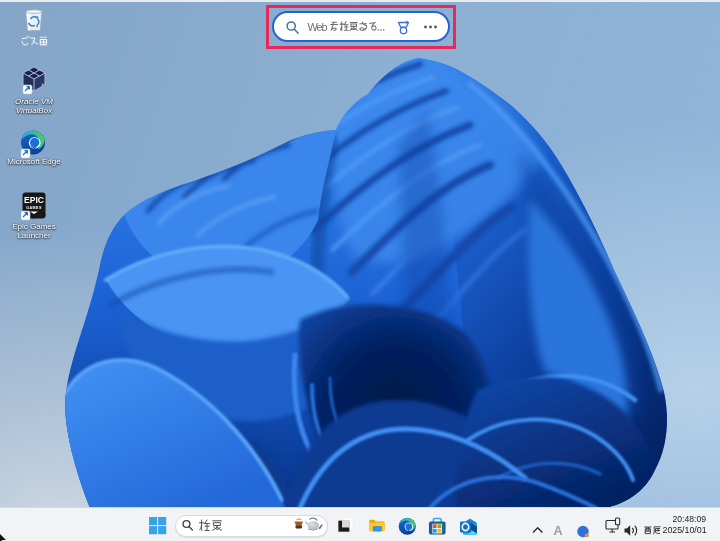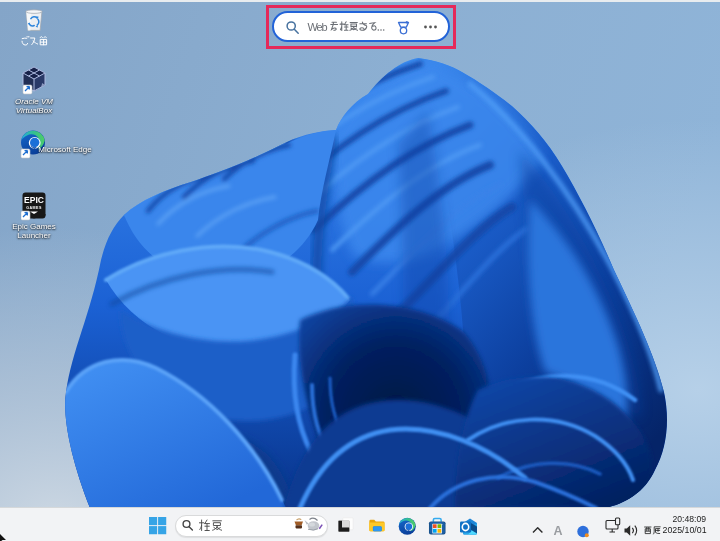--- a/index.html
+++ b/index.html
@@ -190,21 +190,21 @@
 
   <svg style="position:absolute;left:20px;top:130px" width="27" height="29" viewBox="0 0 27 29">
     <circle cx="13" cy="12.5" r="12" fill="url(#teg2)"></circle>
     <path d="M1.2,9.9 A 12,12 0 0 1 24.7,10.6 C 23.6,15.4 21.2,18.3 17.8,19.5 C 20.2,16.3 20.7,12 18.8,8.6 C 16.4,4.5 11.1,3.2 7.0,5.5 C 4.3,7 2.5,8.4 1.2,9.9 Z" fill="url(#teg1)"></path>
     <circle cx="14.7" cy="12.8" r="5.9" fill="#fff"></circle>
     <circle cx="14.7" cy="12.5" r="4.7" fill="#1b6fd8"></circle>
     <path d="M10,12.5 a4.7,4.7 0 0 0 7.6,3.7 L14.7,18.9 C11.5,17.8 10,15.5 10,12.5 Z" fill="#0c4aa8"></path>
     <rect x="1" y="19" width="9" height="9" rx="1.5" fill="#fff" stroke="#c0c4c8" stroke-width="0.6"></rect>
     <path d="M3,25 L7.5,20.5 M7.5,20.5 l-3,0.2 M7.5,20.5 l-0.2,3" stroke="#1f6fd0" stroke-width="1.3" fill="none"></path>
   </svg>
-  <div class="dlabel" style="left:0px;top:146px;width:68px;margin-left:31px;">Microsoft Edge</div>
+  <div class="dlabel" style="left:0px;top:158px;width:68px;">Microsoft Edge</div>
 
   <svg style="position:absolute;left:21px;top:192px" width="26" height="30" viewBox="0 0 26 30">
     <rect x="1.5" y="0.5" width="23" height="26" rx="3" fill="#181818"></rect>
     <path d="M1.5,22 h23 v1.5 L13,26.5 1.5,23.5 Z" fill="#181818"></path>
     <text x="13" y="11" font-family="Liberation Sans" font-size="8.5" font-weight="bold" fill="#fff" text-anchor="middle">EPIC</text>
     <text x="13" y="17" font-family="Liberation Sans" font-size="3.6" font-weight="bold" fill="#fff" text-anchor="middle" letter-spacing="0.5">GAMES</text>
     <path d="M9,19.5 h8 l-4,2.5 Z" fill="#fff"></path>
     <rect x="0" y="19" width="9" height="9" rx="1.5" fill="#fff" stroke="#c0c4c8" stroke-width="0.6"></rect>
     <path d="M2,25 L6.5,20.5 M6.5,20.5 l-3,0.2 M6.5,20.5 l-0.2,3" stroke="#1f6fd0" stroke-width="1.3" fill="none"></path>
   </svg>

